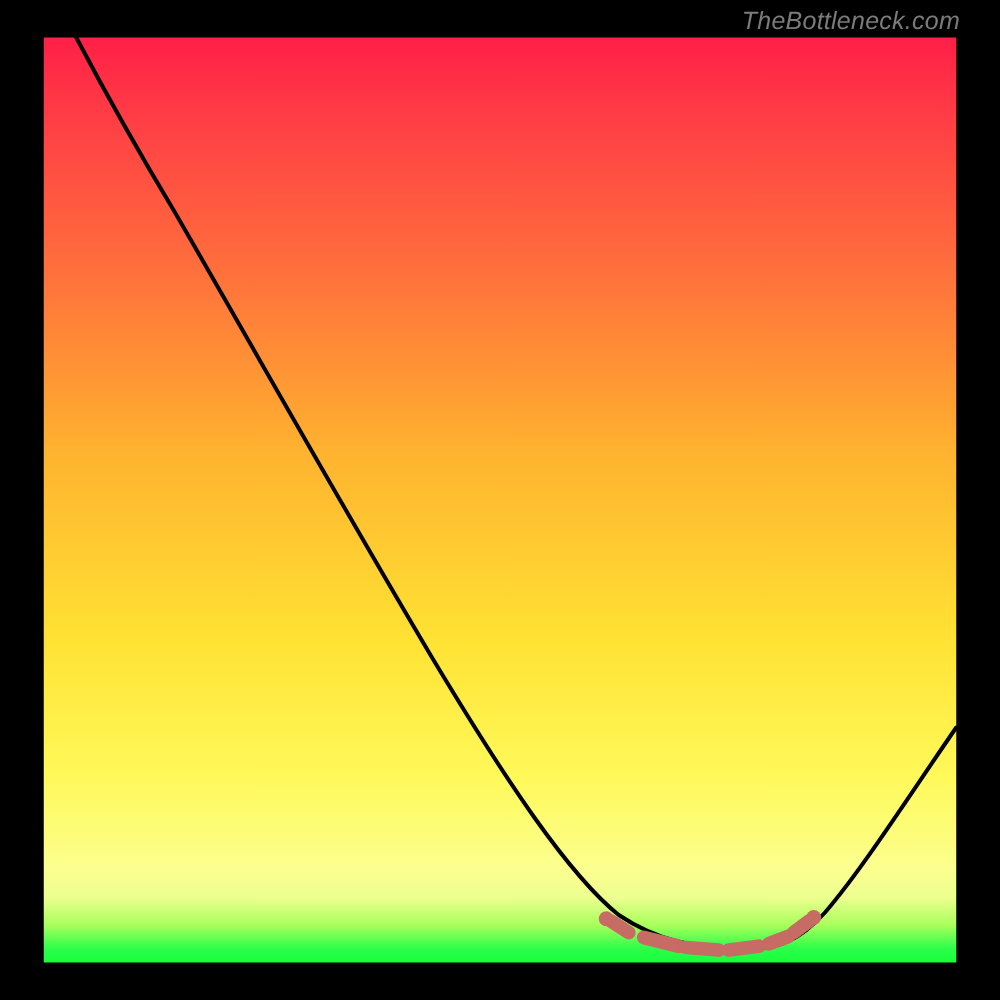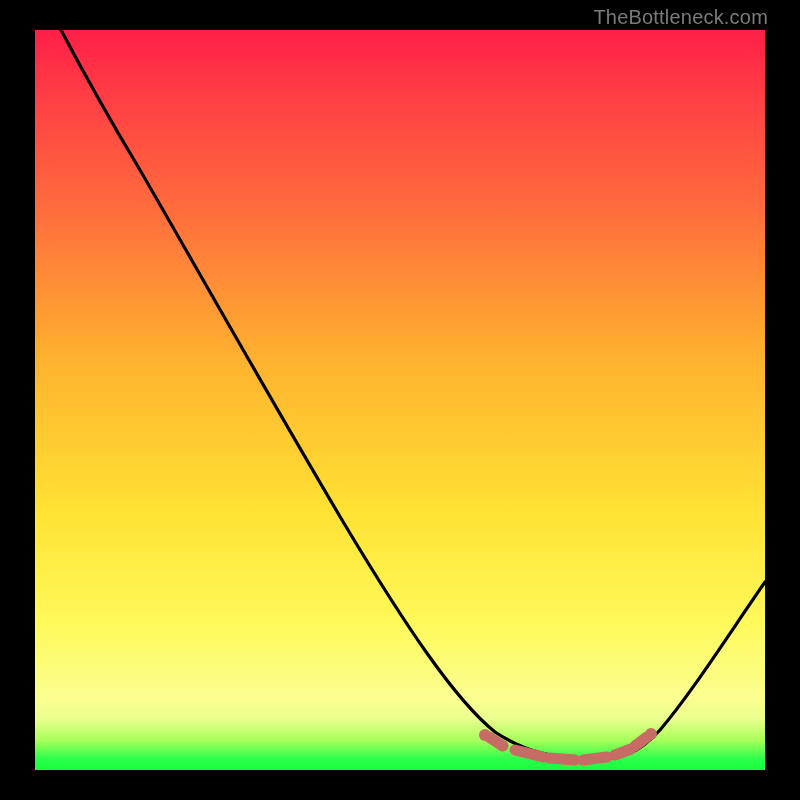--- a/index.html
+++ b/index.html
@@ -9,20 +9,21 @@
     height: 800px;
     background: #000;
     overflow: hidden;
     font-family: Arial, Helvetica, sans-serif;
   }
   .frame {
     position: absolute;
     left: 0; top: 0;
     width: 800px; height: 800px;
     background: #000;
+    font-style: italic;
   }
   .plot-area {
     position: absolute;
     left: 35px;
     top: 30px;
     width: 730px;
     height: 740px;
     
     background: linear-gradient(
       to bottom,

